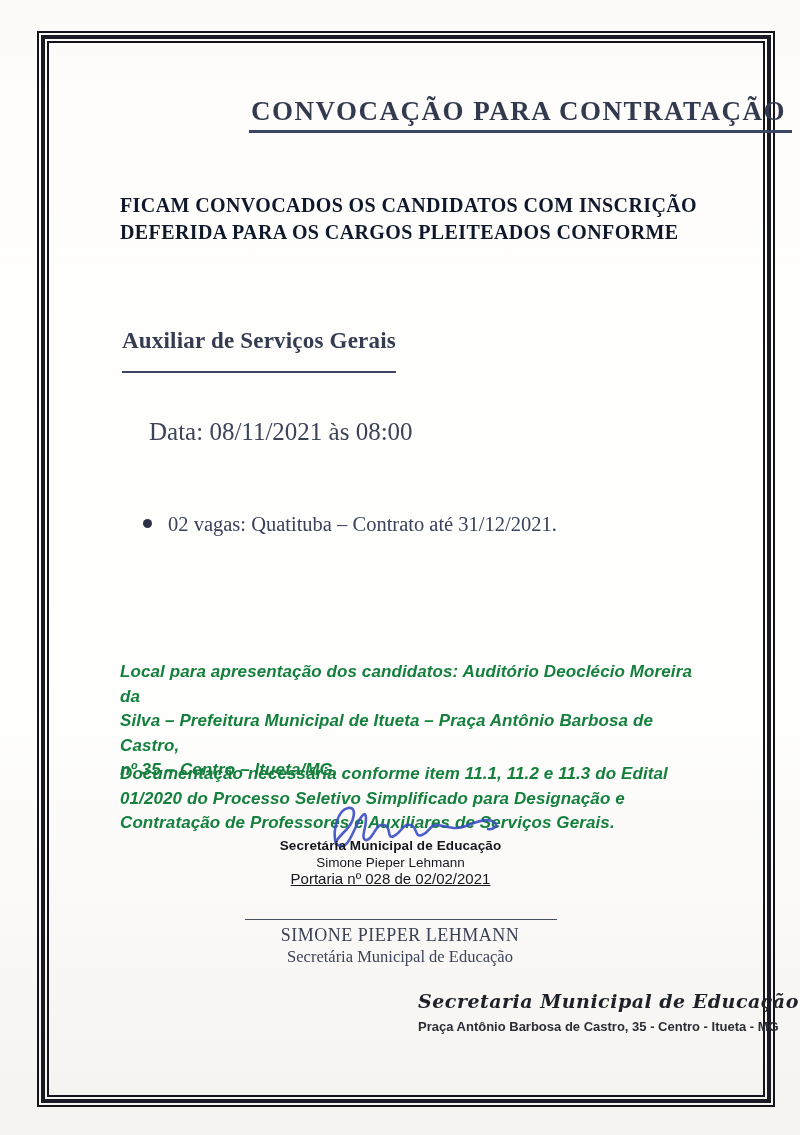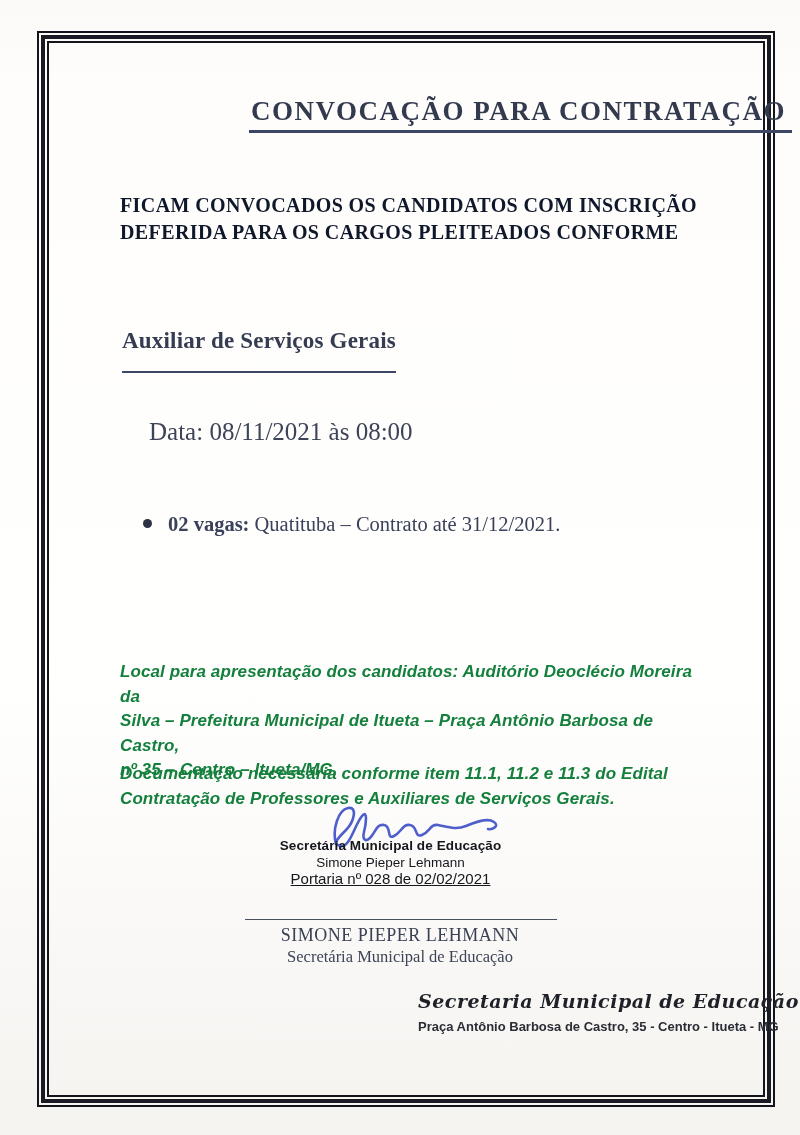--- a/index.html
+++ b/index.html
@@ -81,21 +81,21 @@
     color: #3a415a;
   }
   .bullet-dot {
     display: inline-block;
     width: 9px; height: 9px;
     border-radius: 50%;
     background: #2c3145;
     margin-right: 16px;
     vertical-align: 3px;
   }
-  .bold { font-weight: bold; }
+  .bold { font-weight: normal; }
 
   .sans-para {
     width: 590px;
     font-family: "Liberation Sans", sans-serif;
     font-size: 17px;
     font-weight: bold;
     font-style: italic;
     color: #15803d;
     line-height: 24.5px;
     letter-spacing: 0.1px;
@@ -200,20 +200,21 @@
 </div>
 
 <div class="abs sans-para local-para">
   <div>Local para apresentação dos candidatos: Auditório Deoclécio Moreira da</div>
   <div>Silva – Prefeitura Municipal de Itueta – Praça Antônio Barbosa de Castro,</div>
   <div>nº 35 – Centro – Itueta/MG.</div>
 </div>
 
 <div class="abs sans-para doc-para">
   <div>Documentação necessária conforme item 11.1, 11.2 e 11.3 do Edital</div>
+  <div>01/2020 do Processo Seletivo Simplificado para Designação e</div>
   <div>Contratação de Professores e Auxiliares de Serviços Gerais.</div>
 </div>
 
 <svg class="abs signature-svg" viewBox="0 0 200 56">
   <path d="M28,44 C24,30 30,10 40,8 C50,6 46,22 38,30 C30,38 24,44 32,46 C42,48 46,26 54,16 C60,9 58,24 56,32 C54,40 58,42 62,38
            C68,32 68,24 76,25 C84,26 78,40 86,36 C94,32 94,24 102,25 C110,26 106,38 114,35 C122,32 122,24 130,25 C140,27 148,30 158,26 C170,21 180,18 186,22 C192,26 184,30 180,29" fill="none" stroke="#3b4cc4" stroke-width="2.6" stroke-linecap="round" stroke-linejoin="round" opacity="0.9"></path>
 </svg>
 
 <div class="abs stamp">
   <div class="stamp-line1">Secretária Municipal de Educação</div>

